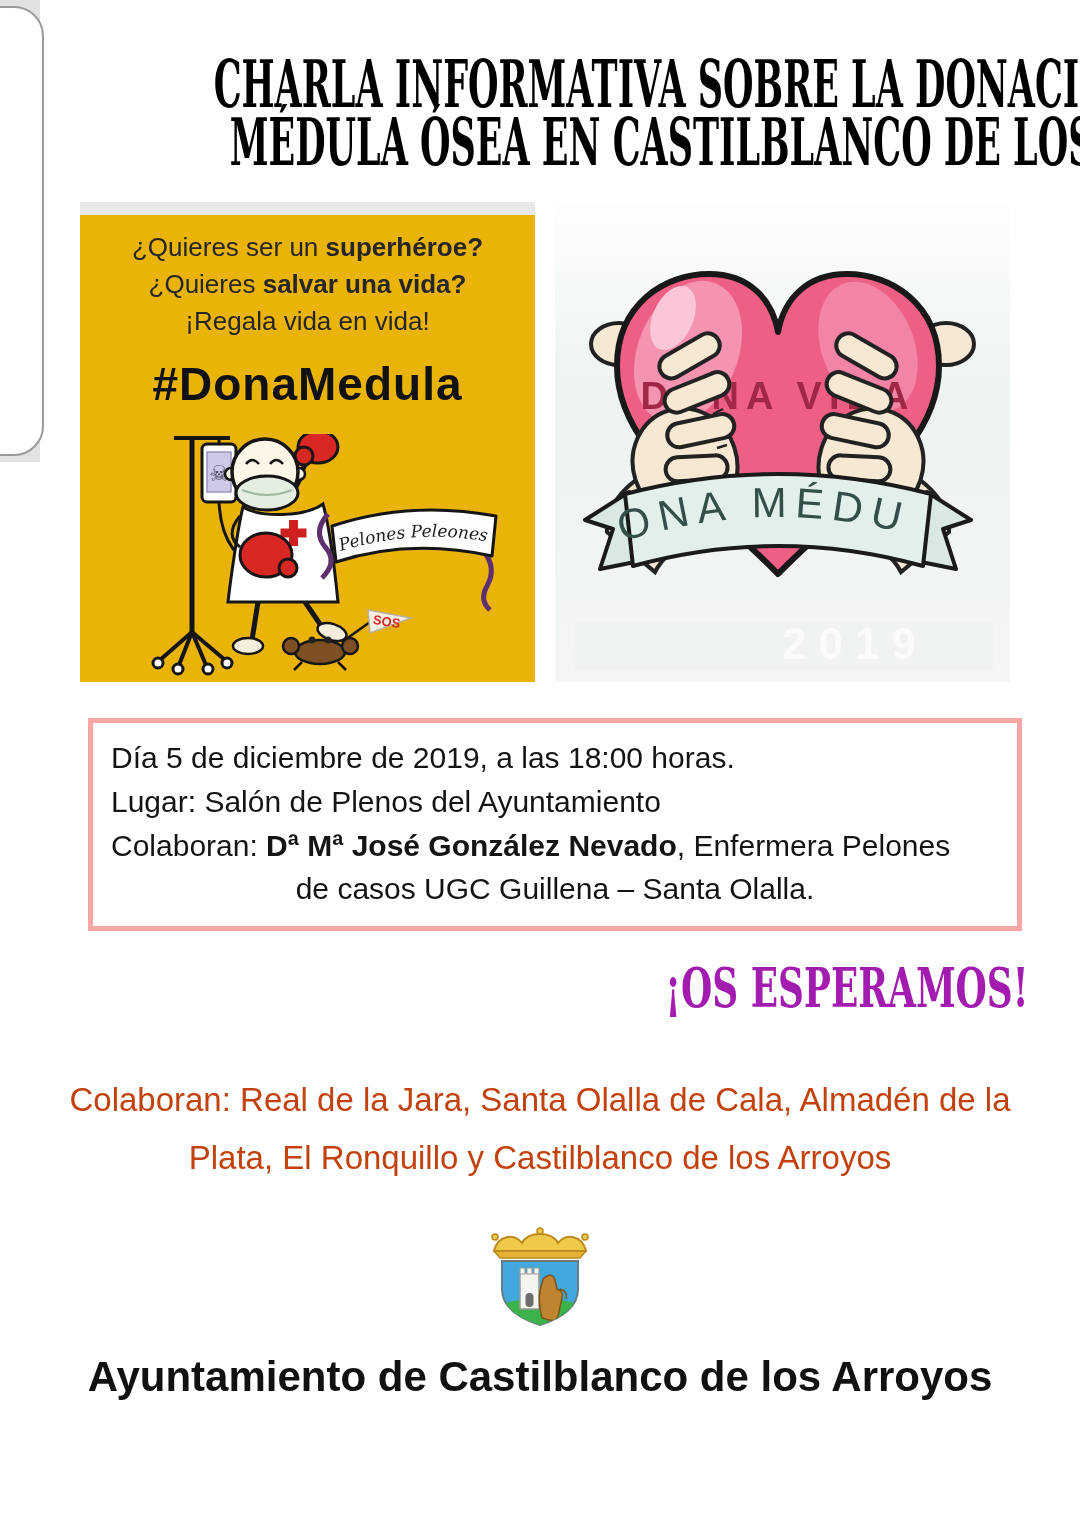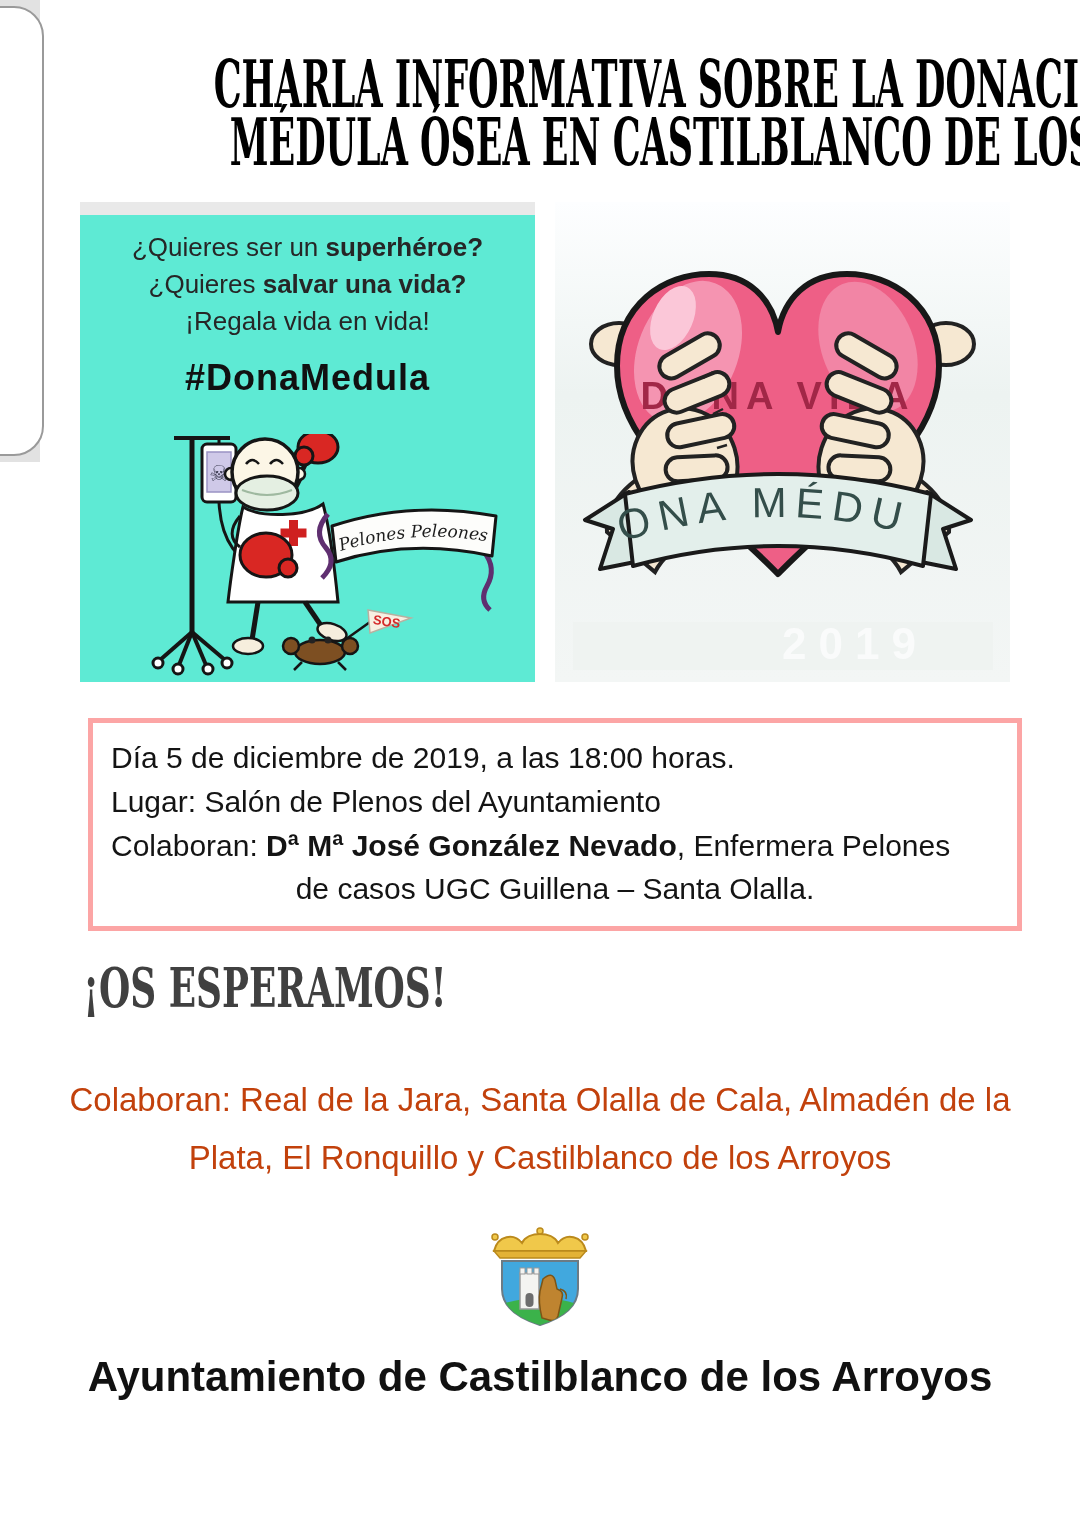--- a/index.html
+++ b/index.html
@@ -16,34 +16,34 @@
   
   .title { margin:56px 0 0 0; text-align:center; color:#000; }
   .condensed { display:inline-block; font-family:"DejaVu Serif", serif; font-weight:bold;
     white-space:nowrap; }
   .title .line { display:block; font-size:50px; line-height:58px; }
   .title .line .condensed { transform:scale(0.70,1.32); }
 
   
   .posters { display:flex; gap:20px; margin:30px 0 0 80px; width:930px; height:480px; }
   .poster { position:relative; width:455px; height:480px; overflow:hidden; }
-  .poster-left { background:#5eead4; }
+  .poster-left { background:#eab308; }
   .poster-left .top-strip { height:13px; background:#e9e9e9; }
   .lp-text { padding-top:14px; text-align:center; font-size:26px; line-height:1.42; color:#262626; }
   .lp-text p { margin:0; }
-  .lp-text .hashtag { font-size:36px; font-weight:bold; color:#111; margin-top:12px; letter-spacing:1px; }
+  .lp-text .hashtag { font-size:46px; font-weight:bold; color:#111; margin-top:12px; letter-spacing:1px; }
   .cartoon-svg { position:absolute; left:0; top:232px; }
 
   
   .event-box { margin:36px 0 0 88px; width:934px; box-sizing:border-box;
     border:5px solid #fca5a5; padding:13px 18px 15px 18px; font-size:30px; line-height:1.46; color:#141414; }
   .event-box p { margin:0; }
   .event-box .center { text-align:center; }
 
-  .closing { margin-top:28px; text-align:left; color:#404040;margin-left:32px; }
+  .closing { margin-top:28px; text-align:right; color:#a21caf; }
   .closing .condensed { font-size:46px; line-height:58px; transform:scale(0.78,1.18); }
 
   .collab { margin:54px auto 0 auto; width:1000px; text-align:center;
     font-size:33px; line-height:1.76; color:#c2410c; }
 
   .emblem-wrap { margin-top:40px; text-align:center; }
 
   .footer { margin-top:14px; text-align:center; font-weight:bold; font-size:42px; line-height:1.32; color:#111; }
   .footer p { margin:0; }
 </style>

